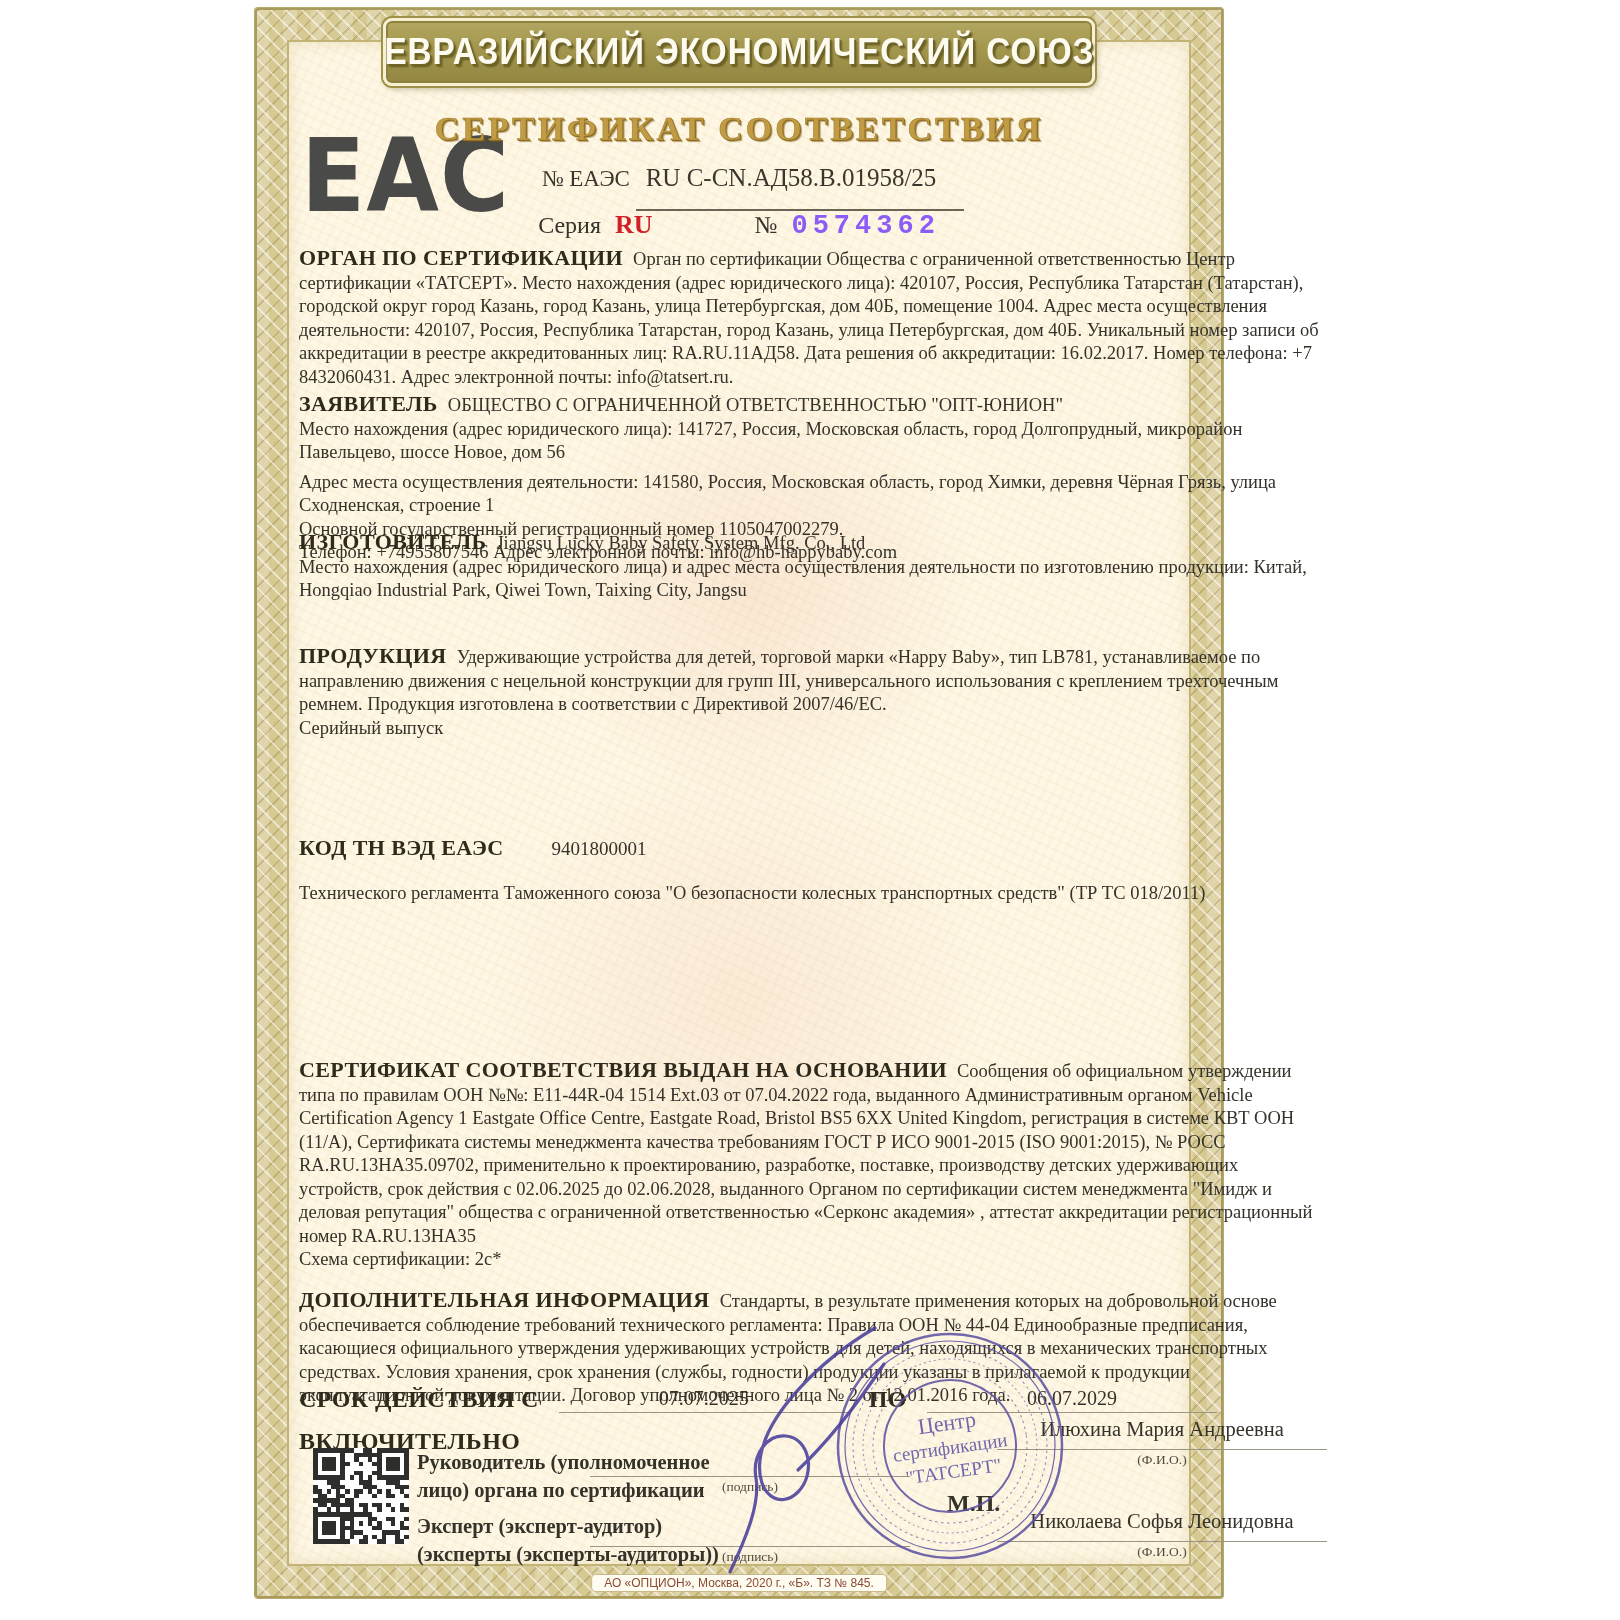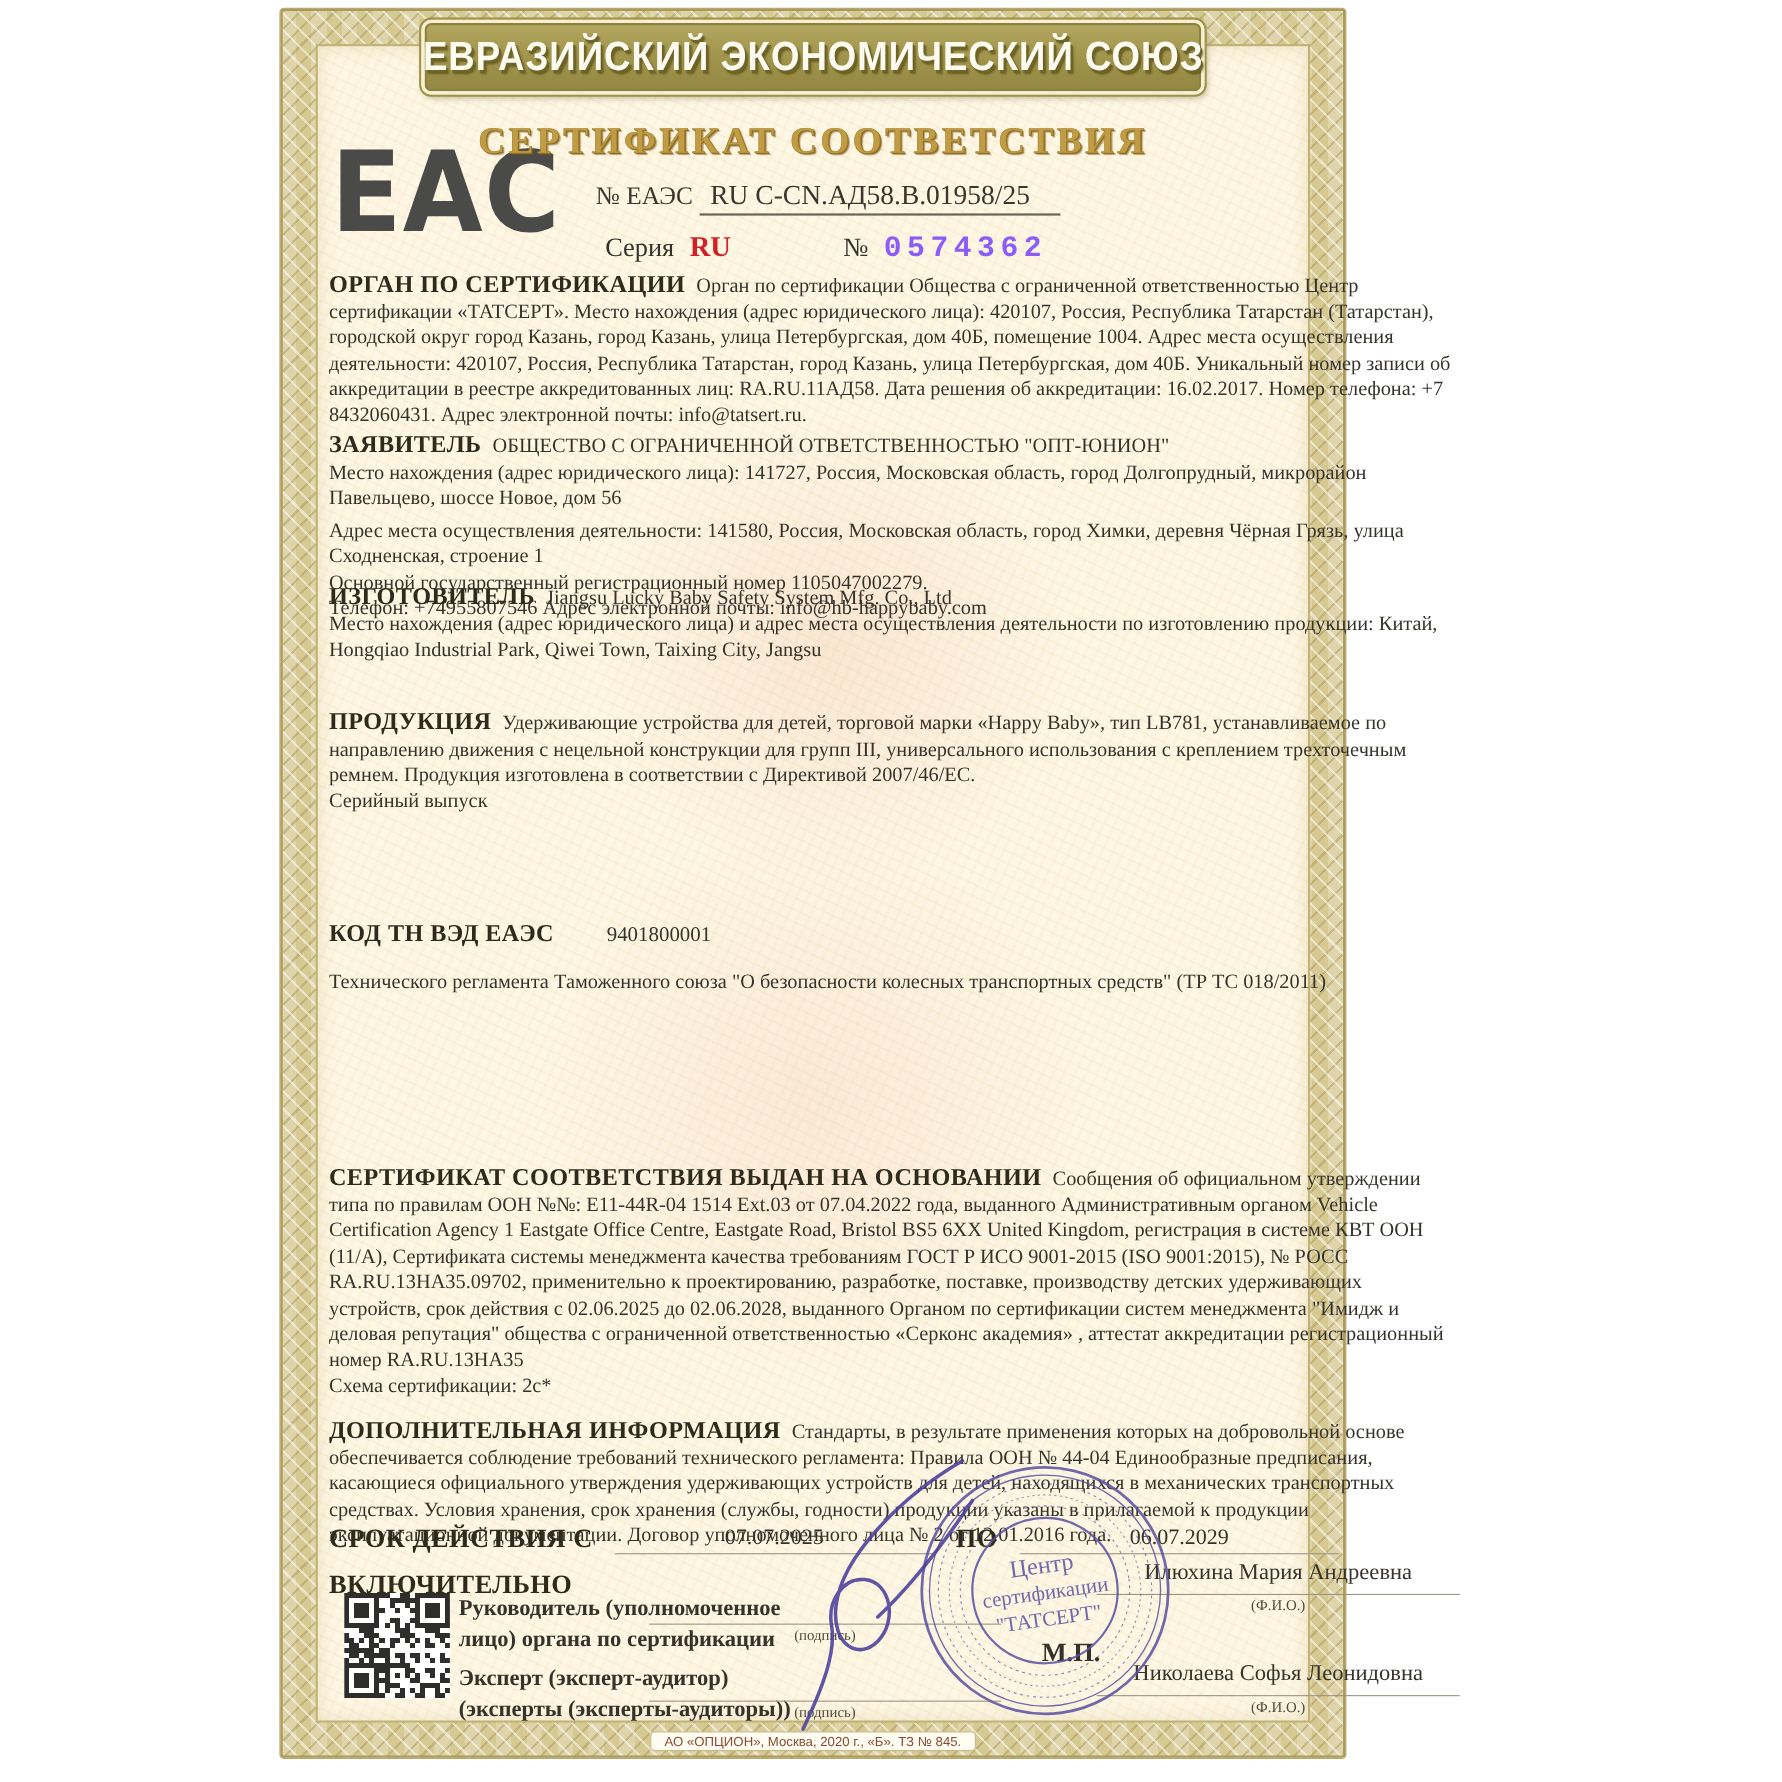--- a/index.html
+++ b/index.html
@@ -35,23 +35,23 @@
     font-weight:bold;font-size:94px;line-height:1;color:#4a4a48;letter-spacing:1px;
     transform:scaleY(1.08);transform-origin:top left;}
 
   .doc-title{position:absolute;left:0;top:102px;width:100%;text-align:center;
     font-weight:bold;font-size:34px;letter-spacing:3px;color:#c19c44;white-space:nowrap;
     -webkit-text-stroke:.5px #9c7a28;
     text-shadow:1px 1px 0 #8a6a22, 2px 2px 1px rgba(120,90,20,.55);}
 
   .number-row{position:absolute;left:0;top:156px;width:100%;text-align:center;
     transform:translateX(14px);font-size:23px;color:#3a362c;}
-  .number-row .val{font-size:25px;border-bottom:2px solid #6b6556;padding:0 28px 3px 10px;}
-
-  .series-row{position:absolute;left:12px;top:202px;width:100%;display:flex;
+  .number-row .val{font-size:25px;border-bottom:2px solid #6b6556;padding:0 28px 18px 10px;}
+
+  .series-row{position:absolute;left:0;top:202px;width:100%;display:flex;
     justify-content:center;align-items:baseline;gap:14px;font-size:24px;}
   .series-ru{color:#cf2127;font-weight:bold;font-size:26px;}
   .series-spacer{display:inline-block;width:74px;}
   .series-num{color:#8b5cf6;font-family:"Liberation Mono",monospace;font-weight:bold;
     font-size:27px;letter-spacing:5px;}
 
   .section{position:absolute;left:44px;width:1022px;font-size:18.5px;line-height:23.5px;
     text-align:left;}
   .h{font-weight:bold;font-size:22px;letter-spacing:.4px;color:#2e2a1c;margin-right:10px;}
   .h2{font-weight:bold;font-size:24px;letter-spacing:.4px;color:#2e2a1c;}

